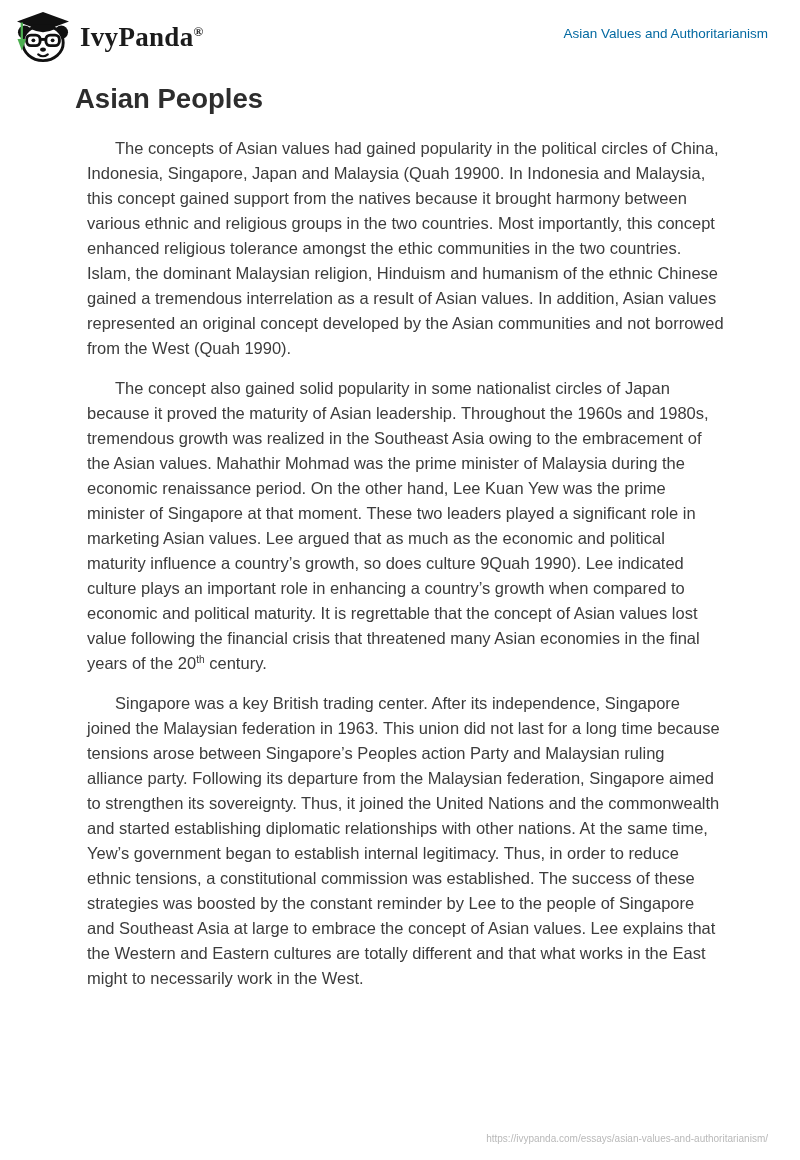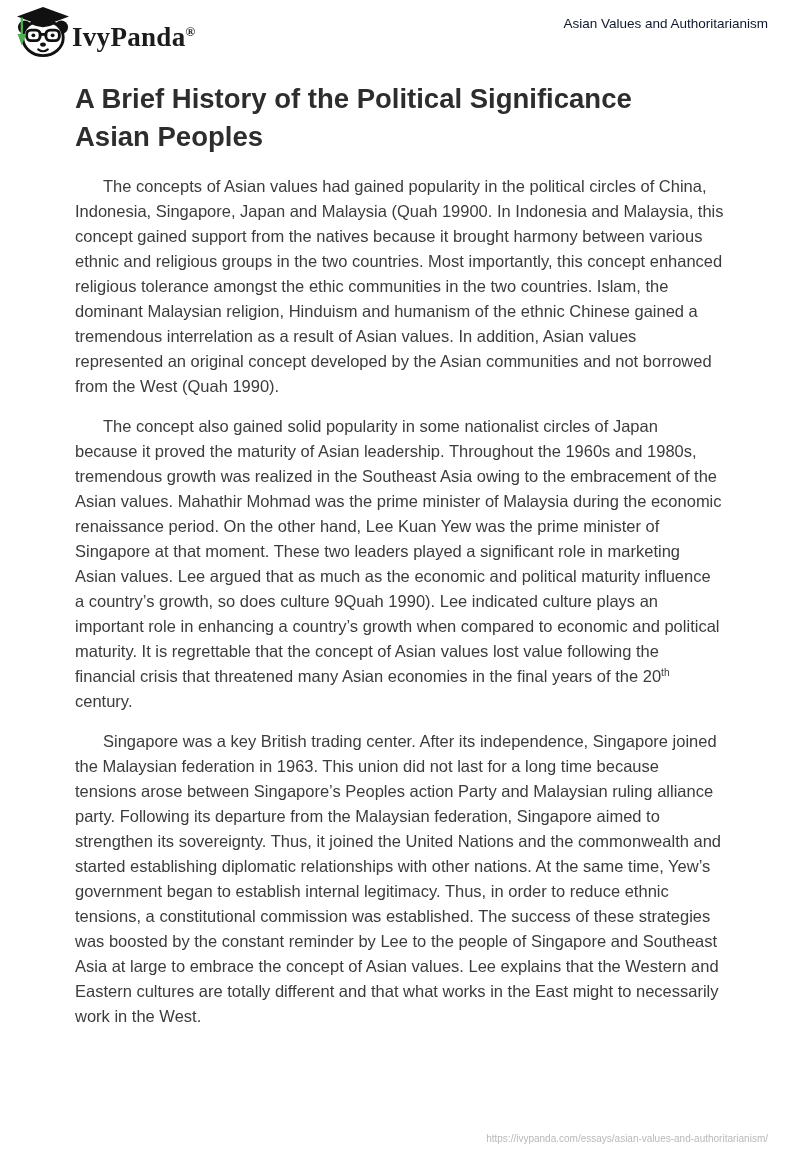--- a/index.html
+++ b/index.html
@@ -15,54 +15,54 @@
   
   .header {
     position: absolute;
     top: 6px;
     left: 14px;
     right: 32px;
     display: flex;
     justify-content: space-between;
     align-items: flex-start;
   }
-  .brand { display: flex; align-items: flex-start; gap: 0; }
+  .brand { display: flex; align-items: flex-end; gap: 8px; }
   .brand-logo { width: 58px; height: 52px; }
   .brand-name {
     font-family: "Liberation Serif", serif;
     font-weight: 700;
     font-size: 27px;
     color: #1b1b1b;
     letter-spacing: 0.3px;
     line-height: 52px;
   }
   .brand-name sup { font-size: 13px; vertical-align: super; }
   .doc-title {
-    margin-top: 10px;
+    margin-top: 20px;
     font-size: 13.5px;
-    color: #0f172a;
+    color: #0369a1;
   }
 
   
   .content {
     position: absolute;
     left: 75px;
     top: 80px;
     width: 649px;
   }
   .article-title {
     margin: 0 0 18px 0;
     font-size: 27.5px;
     font-weight: 700;
     line-height: 38px;
     color: #2d2d2d;
   }
   .article-title span { display: block; }
   .body-paragraph {
-    margin: 0 0 15px 0;
+    margin: 0 0 15px 12px;
     font-size: 16.5px;
     line-height: 25px;
     color: #3c3c3c;
     text-indent: 28px;
     text-align: left;
   }
   .body-paragraph sup {
     font-size: 62%;
     vertical-align: super;
     line-height: 0;
@@ -106,21 +106,20 @@
         <line x1="8" y1="12" x2="8" y2="30" stroke="#4caf50" stroke-width="2.4"></line>
         <polygon points="3.5,29 12.5,29 8,41" fill="#4caf50"></polygon>
       </svg>
       <div class="brand-name"><span>IvyPanda</span><sup>®</sup></div>
     </div>
     <div class="doc-title">Asian Values and Authoritarianism</div>
   </div>
 
   <div class="content">
     <h1 class="article-title">
-      <span>A Brief History of the Political Significance</span>
       <span>Asian Peoples</span>
     </h1>
 
     <p class="body-paragraph"><span>The concepts of Asian values had gained popularity in the political circles of China, Indonesia, Singapore, Japan and Malaysia (Quah 19900. In Indonesia and Malaysia, this concept gained support from the natives because it brought harmony between various ethnic and religious groups in the two countries. Most importantly, this concept enhanced religious tolerance amongst the ethic communities in the two countries. Islam, the dominant Malaysian religion, Hinduism and humanism of the ethnic Chinese gained a tremendous interrelation as a result of Asian values. In addition, Asian values represented an original concept developed by the Asian communities and not borrowed from the West (Quah 1990).</span></p>
 
     <p class="body-paragraph"><span>The concept also gained solid popularity in some nationalist circles of Japan because it proved the maturity of Asian leadership. Throughout the 1960s and 1980s, tremendous growth was realized in the Southeast Asia owing to the embracement of the Asian values. Mahathir Mohmad was the prime minister of Malaysia during the economic renaissance period. On the other hand, Lee Kuan Yew was the prime minister of Singapore at that moment. These two leaders played a significant role in marketing Asian values. Lee argued that as much as the economic and political maturity influence a country’s growth, so does culture 9Quah 1990). Lee indicated culture plays an important role in enhancing a country’s growth when compared to economic and political maturity. It is regrettable that the concept of Asian values lost value following the financial crisis that threatened many Asian economies in the final years of the 20</span><sup>th</sup><span> century.</span></p>
 
     <p class="body-paragraph"><span>Singapore was a key British trading center. After its independence, Singapore joined the Malaysian federation in 1963. This union did not last for a long time because tensions arose between Singapore’s Peoples action Party and Malaysian ruling alliance party. Following its departure from the Malaysian federation, Singapore aimed to strengthen its sovereignty. Thus, it joined the United Nations and the commonwealth and started establishing diplomatic relationships with other nations. At the same time, Yew’s government began to establish internal legitimacy. Thus, in order to reduce ethnic tensions, a constitutional commission was established. The success of these strategies was boosted by the constant reminder by Lee to the people of Singapore and Southeast Asia at large to embrace the concept of Asian values. Lee explains that the Western and Eastern cultures are totally different and that what works in the East might to necessarily work in the West.</span></p>
   </div>
 

